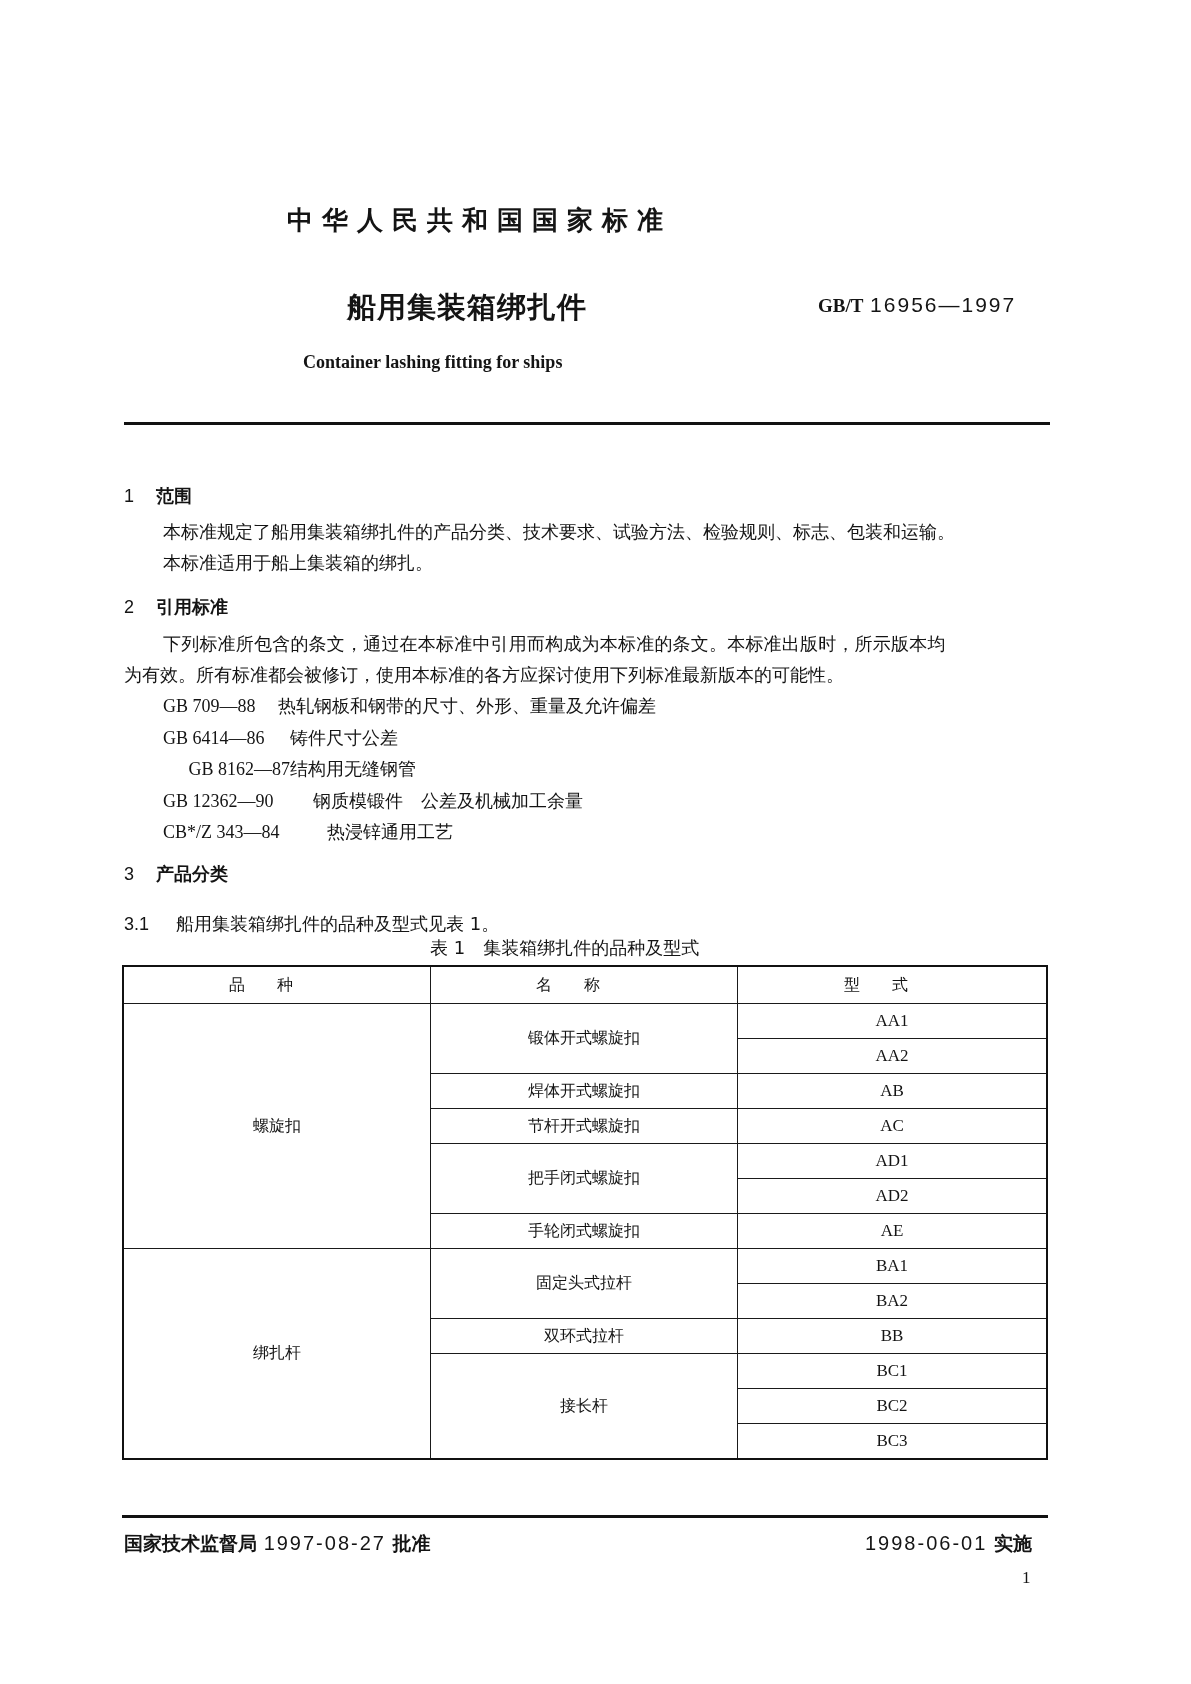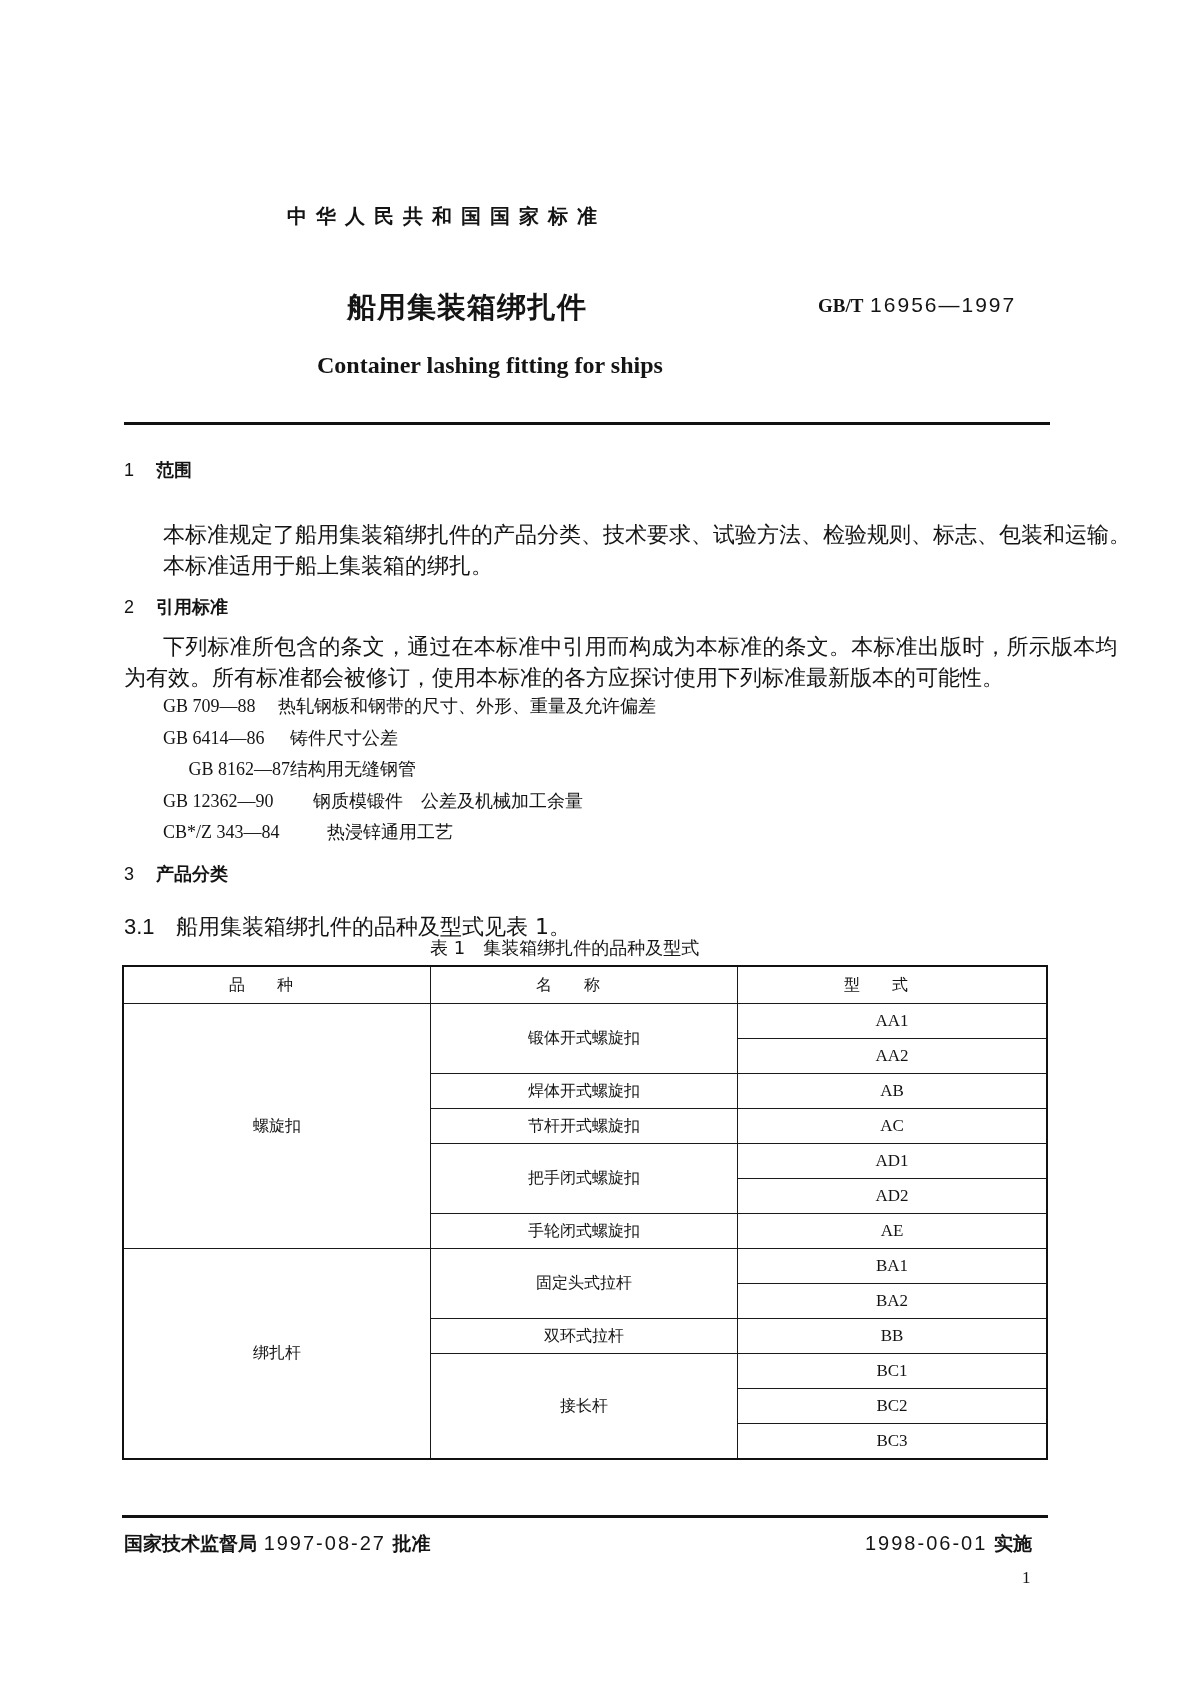--- a/index.html
+++ b/index.html
@@ -5,34 +5,34 @@
     html, body { margin: 0; padding: 0; background: #ffffff; }
     body {
       width: 1191px; height: 1684px; position: relative; overflow: hidden;
       color: #141414;
       font-family: "DejaVu Sans", "Liberation Sans", sans-serif;
     }
     .abs { position: absolute; white-space: nowrap; }
     .serif { font-family: "Liberation Serif", "DejaVu Serif", serif; }
     .sans { font-family: "Liberation Sans", "DejaVu Sans", sans-serif; }
 
-    #national-title { left: 287px; top: 203px; font-size: 20px; font-weight: bold; letter-spacing: 9px; }
+    #national-title { left: 287px; top: 203px; font-size: 26px; font-weight: bold; letter-spacing: 9px; }
     #doc-title { left: 347px; top: 288px; font-size: 29px; font-weight: bold; letter-spacing: 1px; }
     #std-code { left: 818px; top: 293px; font-size: 21px; }
     #std-code .prefix { font-family: "Liberation Serif", serif; font-weight: bold; font-size: 19px; }
     #std-code .num { font-family: "Liberation Sans", sans-serif; letter-spacing: 2px; }
-    #en-title { left: 317px; top: 352px; font-size: 24px; font-weight: bold; }
+    #en-title { left: 303px; top: 352px; font-size: 18px; font-weight: bold; }
 
     .rule { position: absolute; background: #111; }
     #top-rule { left: 124px; top: 422px; width: 926px; height: 3px; }
     #bottom-rule { left: 122px; top: 1515px; width: 926px; height: 3px; }
 
     .heading { font-size: 18px; font-weight: bold; }
     .heading .n { display: inline-block; width: 32px; font-weight: normal; font-family: "Liberation Sans", sans-serif; }
-    .para { font-size: 22px; }
+    .para { font-size: 18px; }
     .ref { font-size: 18px; }
     .ref .code { font-family: Liberation Serif, serif; }
 
     #table-caption { left: 430px; top: 936px; font-size: 18px; }
 
     #table1 {
       position: absolute; left: 122px; top: 965px; width: 926px;
       border-collapse: collapse; font-size: 16px;
     }
     #table1 td, #table1 th {
@@ -59,21 +59,21 @@
 <div id="national-title" class="abs">中华人民共和国国家标准</div>
 <div id="doc-title" class="abs">船用集装箱绑扎件</div>
 <div id="std-code" class="abs">
   <span class="prefix">GB/T</span>
   <span class="num">16956—1997</span>
 </div>
 <div id="en-title" class="abs serif">Container lashing fitting for ships</div>
 
 <div id="top-rule" class="rule"></div>
 
-<div class="abs heading" style="left:124px; top:458px;">
+<div class="abs heading" style="left:124px; top:484px;">
   <span class="n">1</span><span>范围</span>
 </div>
 <div class="abs para" style="left:163px; top:520px;">本标准规定了船用集装箱绑扎件的产品分类、技术要求、试验方法、检验规则、标志、包装和运输。</div>
 <div class="abs para" style="left:163px; top:551px;">本标准适用于船上集装箱的绑扎。</div>
 
 <div class="abs heading" style="left:124px; top:595px;">
   <span class="n">2</span><span>引用标准</span>
 </div>
 <div class="abs para" style="left:163px; top:632px; letter-spacing:0.2px;">下列标准所包含的条文，通过在本标准中引用而构成为本标准的条文。本标准出版时，所示版本均</div>
 <div class="abs para" style="left:124px; top:663px;">为有效。所有标准都会被修订，使用本标准的各方应探讨使用下列标准最新版本的可能性。</div>

